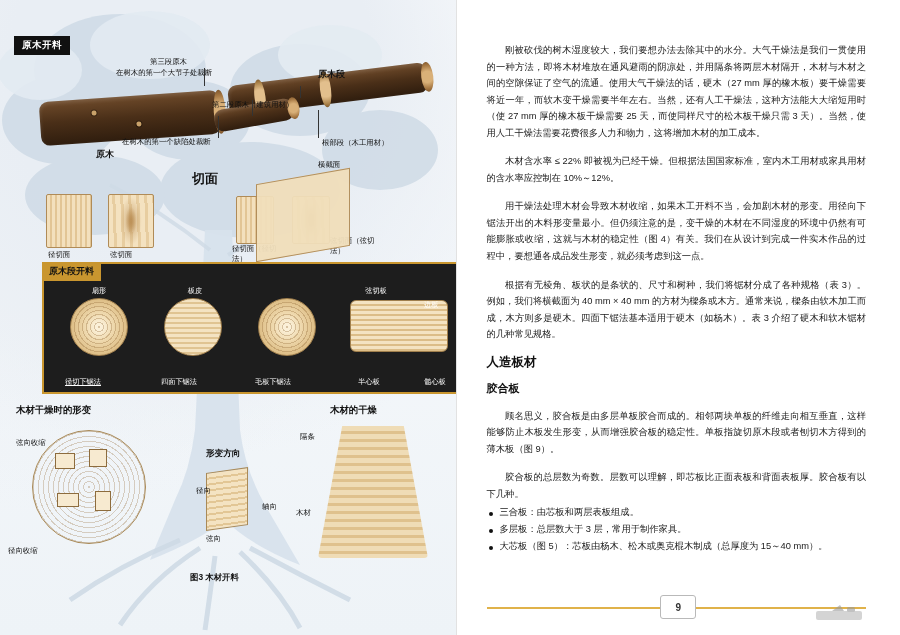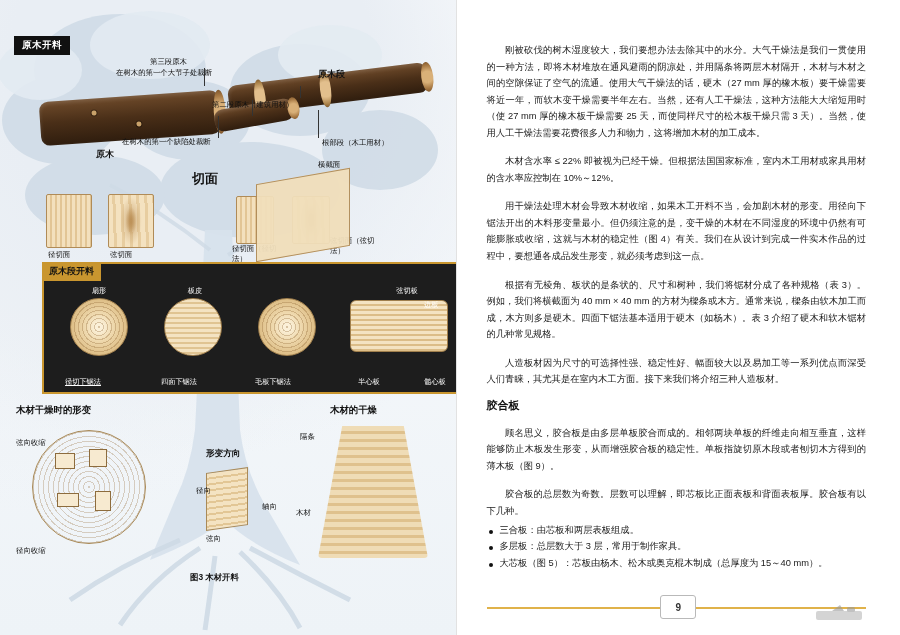--- a/index.html
+++ b/index.html
@@ -257,40 +257,40 @@
       <div class="panel-cap" style="left:92px;">四面下锯法</div>
 
       <div class="disc" style="left:214px;top:34px;">
         <div class="rings"></div>
       </div>
       <div class="panel-cap" style="left:186px;">毛板下锯法</div>
 
       <div style="position:absolute;left:306px;top:36px;width:96px;height:50px;border-radius:6px;
                   background:repeating-linear-gradient(180deg,#f4e3c2 0 3px,#dcbd88 3px 5px);
                   border:1px solid #a07f4d;"></div>
-      <div class="panel-lbl" style="left:320px;top:22px;">弦切板</div>
+      <div class="panel-lbl" style="left:289px;top:22px;">弦切板</div>
       <div class="panel-lbl" style="left:380px;top:36px;width:50px;text-align:left;">边板</div>
       <div class="panel-cap" style="left:282px;">半心板</div>
       <div class="panel-cap" style="left:348px;">髓心板</div>
     </div>
 
     <div class="subhead" style="left:16px;top:404px;">木材干燥时的形变</div>
     <div class="subhead" style="left:330px;top:404px;">木材的干燥</div>
     <div class="subhead" style="left:206px;top:448px;font-size:8.6px;">形变方向</div>
 
     <div class="shrinkdisc" style="left:32px;top:430px;background:radial-gradient(circle,#fbf1da 0 8%,#f0dcb5 45%,#e2c punch 75%);">
       <div style="position:absolute;inset:0;border-radius:50%;
                   background:repeating-radial-gradient(circle,rgba(150,110,60,.3) 0 1px,rgba(0,0,0,0) 1px 5px);"></div>
       <div style="position:absolute;left:22px;top:22px;width:18px;height:14px;border:1px solid #8d6c3d;background:#f7ead0;"></div>
       <div style="position:absolute;left:56px;top:18px;width:16px;height:16px;border:1px solid #8d6c3d;background:#f7ead0;"></div>
       <div style="position:absolute;left:24px;top:62px;width:20px;height:12px;border:1px solid #8d6c3d;background:#f7ead0;"></div>
       <div style="position:absolute;left:62px;top:60px;width:14px;height:18px;border:1px solid #8d6c3d;background:#f7ead0;"></div>
     </div>
     <div class="lbl" style="left:16px;top:438px;">弦向收缩</div>
-    <div class="lbl" style="left:16px;top:546px;">径向收缩</div>
+    <div class="lbl" style="left:8px;top:546px;">径向收缩</div>
 
     <div style="position:absolute;left:206px;top:470px;width:40px;height:56px;
                 background:repeating-linear-gradient(180deg,#f4e3c2 0 4px,#e2c695 4px 6px);
                 border:1px solid #a98a58;transform:skewY(-8deg);"></div>
     <div class="lbl" style="left:196px;top:486px;">径向</div>
     <div class="lbl" style="left:262px;top:502px;text-align:right;">轴向</div>
     <div class="lbl" style="left:206px;top:534px;">弦向</div>
 
     <div style="position:absolute;left:318px;top:426px;width:110px;height:132px;
                 background:repeating-linear-gradient(180deg,#efdcb6 0 5px,#dfc18d 5px 8px);
@@ -305,23 +305,21 @@
     <div class="right-inner">
 
 
       <div class="body-text">
         <p>刚被砍伐的树木湿度较大，我们要想办法去除其中的水分。大气干燥法是我们一贯使用的一种方法，即将木材堆放在通风避雨的阴凉处，并用隔条将两层木材隔开，木材与木材之间的空隙保证了空气的流通。使用大气干燥法的话，硬木（27 mm 厚的橡木板）要干燥需要将近一年，而软木变干燥需要半年左右。当然，还有人工干燥法，这种方法能大大缩短用时（使 27 mm 厚的橡木板干燥需要 25 天，而使同样尺寸的松木板干燥只需 3 天）。当然，使用人工干燥法需要花费很多人力和物力，这将增加木材的加工成本。</p>
         <p>木材含水率 ≤ 22% 即被视为已经干燥。但根据法国国家标准，室内木工用材或家具用材的含水率应控制在 10%～12%。</p>
         <p>用干燥法处理木材会导致木材收缩，如果木工开料不当，会加剧木材的形变。用径向下锯法开出的木料形变量最小。但仍须注意的是，变干燥的木材在不同湿度的环境中仍然有可能膨胀或收缩，这就与木材的稳定性（图 4）有关。我们在从设计到完成一件实木作品的过程中，要想通各成品发生形变，就必须考虑到这一点。</p>
         <p>根据有无棱角、板状的是条状的、尺寸和树种，我们将锯材分成了各种规格（表 3）。例如，我们将横截面为 40 mm × 40 mm 的方材为樑条或木方。通常来说，樑条由软木加工而成，木方则多是硬木。四面下锯法基本适用于硬木（如杨木）。表 3 介绍了硬木和软木锯材的几种常见规格。</p>
       </div>
 
-      <div class="body-text">
-        <p>人造板材因为尺寸的可选择性强、稳定性好、幅面较大以及易加工等一系列优点而深受人们青睐，其尤其是在室内木工方面。接下来我们将介绍三种人造板材。</p>
-      </div>
+      <div class="sec-title">人造板材</div>
 
       <div class="sub-title">胶合板</div>
       <div class="body-text">
         <p>顾名思义，胶合板是由多层单板胶合而成的。相邻两块单板的纤维走向相互垂直，这样能够防止木板发生形变，从而增强胶合板的稳定性。单板指旋切原木段或者刨切木方得到的薄木板（图 9）。</p>
         <p>胶合板的总层数为奇数。层数可以理解，即芯板比正面表板和背面表板厚。胶合板有以下几种。</p>
       </div>
 
       <ul class="bullets">
         <li>三合板：由芯板和两层表板组成。</li>
         <li>多层板：总层数大于 3 层，常用于制作家具。</li>

